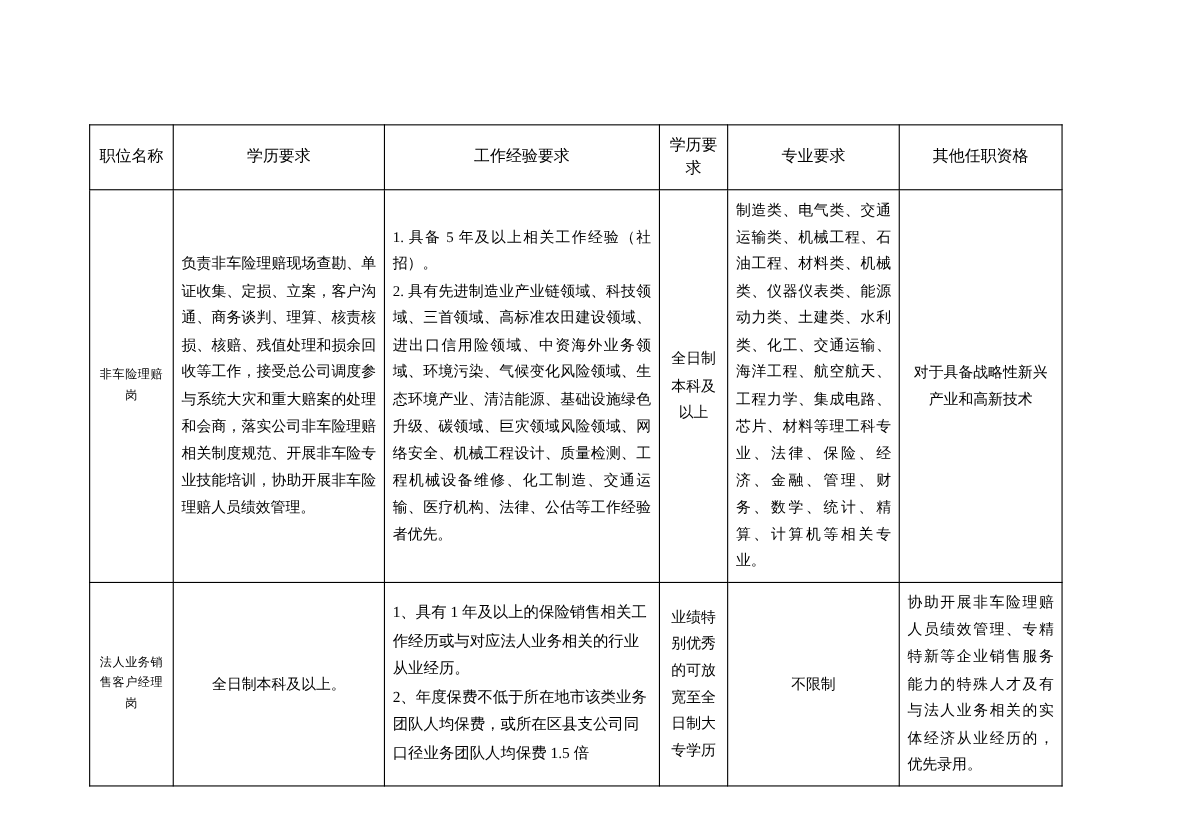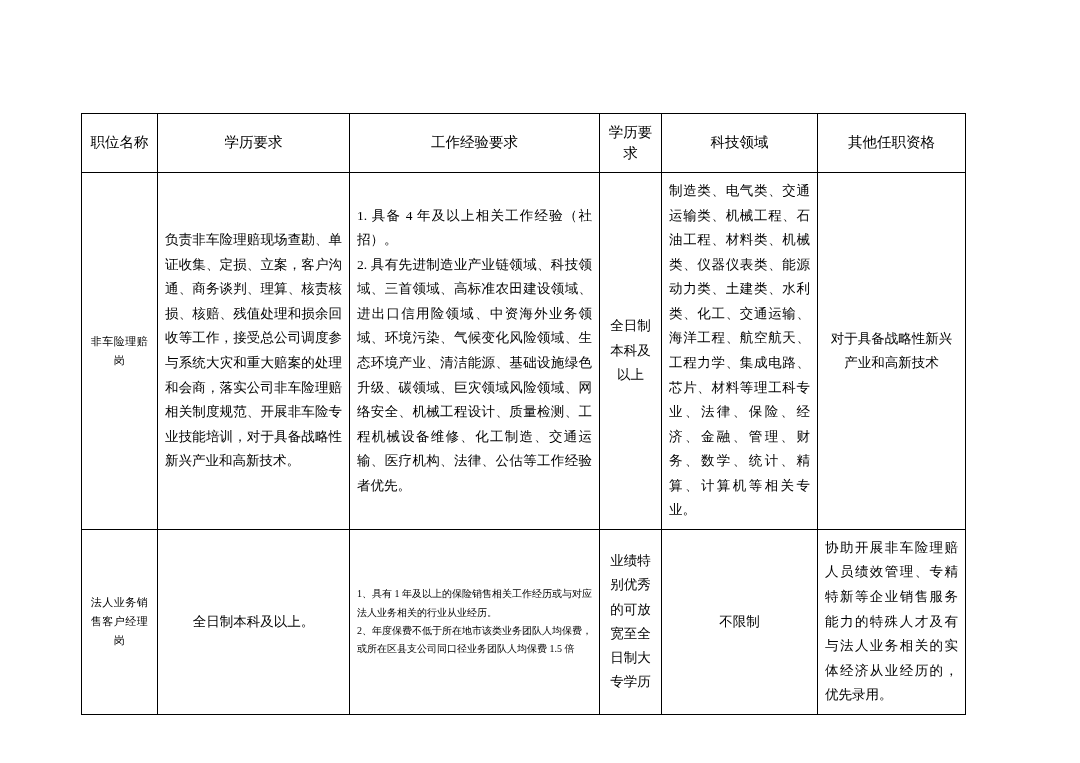--- a/index.html
+++ b/index.html
@@ -67,21 +67,21 @@
     line-height: 1.82;
     text-align: justify;
     text-justify: inter-ideograph;
   }
   td.center-cell {
     text-align: center;
     font-size: 13.5px;
     line-height: 1.75;
   }
   td.left-cell {
-    font-size: 10px;
+    font-size: 14px;
     line-height: 1.82;
     text-align: left;
     margin-left: 24px;
   }
   .edu-inner {
     text-align: center;
     line-height: 1.8;
   }
   .cell-text {
     display: block;
@@ -103,30 +103,30 @@
           <col class="c4">
           <col class="c5">
           <col class="c6">
       </colgroup>
       <thead>
         <tr>
           <th>职位名称</th>
           <th>学历要求</th>
           <th>工作经验要求</th>
           <th>学历要求</th>
-          <th>科技领域</th>
+          <th>专业要求</th>
           <th>其他任职资格</th>
         </tr>
       </thead>
       <tbody>
         <tr class="row1">
           <td class="name-cell">非车险理赔岗</td>
-          <td class="just-cell">负责非车险理赔现场查勘、单证收集、定损、立案，客户沟通、商务谈判、理算、核责核损、核赔、残值处理和损余回收等工作，接受总公司调度参与系统大灾和重大赔案的处理和会商，落实公司非车险理赔相关制度规范、开展非车险专业技能培训，对于具备战略性新兴产业和高新技术。</td>
+          <td class="just-cell">负责非车险理赔现场查勘、单证收集、定损、立案，客户沟通、商务谈判、理算、核责核损、核赔、残值处理和损余回收等工作，接受总公司调度参与系统大灾和重大赔案的处理和会商，落实公司非车险理赔相关制度规范、开展非车险专业技能培训，协助开展非车险理赔人员绩效管理。</td>
           <td class="just-cell">
-              <span class="cell-text">1. 具备 4 年及以上相关工作经验（社招）。
+              <span class="cell-text">1. 具备 5 年及以上相关工作经验（社招）。
 2. 具有先进制造业产业链领域、科技领域、三首领域、高标准农田建设领域、进出口信用险领域、中资海外业务领域、环境污染、气候变化风险领域、生态环境产业、清洁能源、基础设施绿色升级、碳领域、巨灾领域风险领域、网络安全、机械工程设计、质量检测、工程机械设备维修、化工制造、交通运输、医疗机构、法律、公估等工作经验者优先。</span>
             </td>
           <td class="center-cell"><span class="edu-inner">全日制本科及以上</span></td>
           <td class="just-cell">制造类、电气类、交通运输类、机械工程、石油工程、材料类、机械类、仪器仪表类、能源动力类、土建类、水利类、化工、交通运输、海洋工程、航空航天、工程力学、集成电路、芯片、材料等理工科专业、法律、保险、经济、金融、管理、财务、数学、统计、精算、计算机等相关专业。</td>
           <td class="center-cell">对于具备战略性新兴产业和高新技术</td>
         </tr>
         <tr class="row2">
           <td class="name-cell">法人业务销售客户经理岗</td>
           <td class="center-cell">全日制本科及以上。</td>
           <td class="left-cell">

